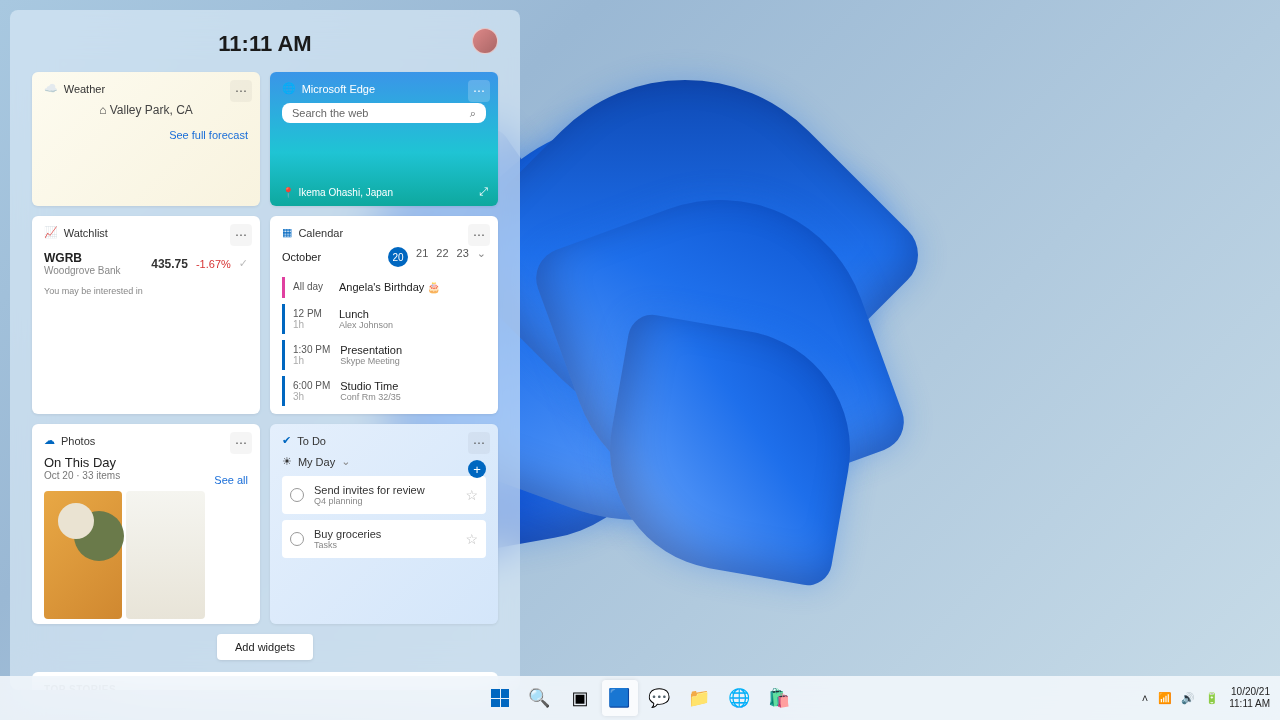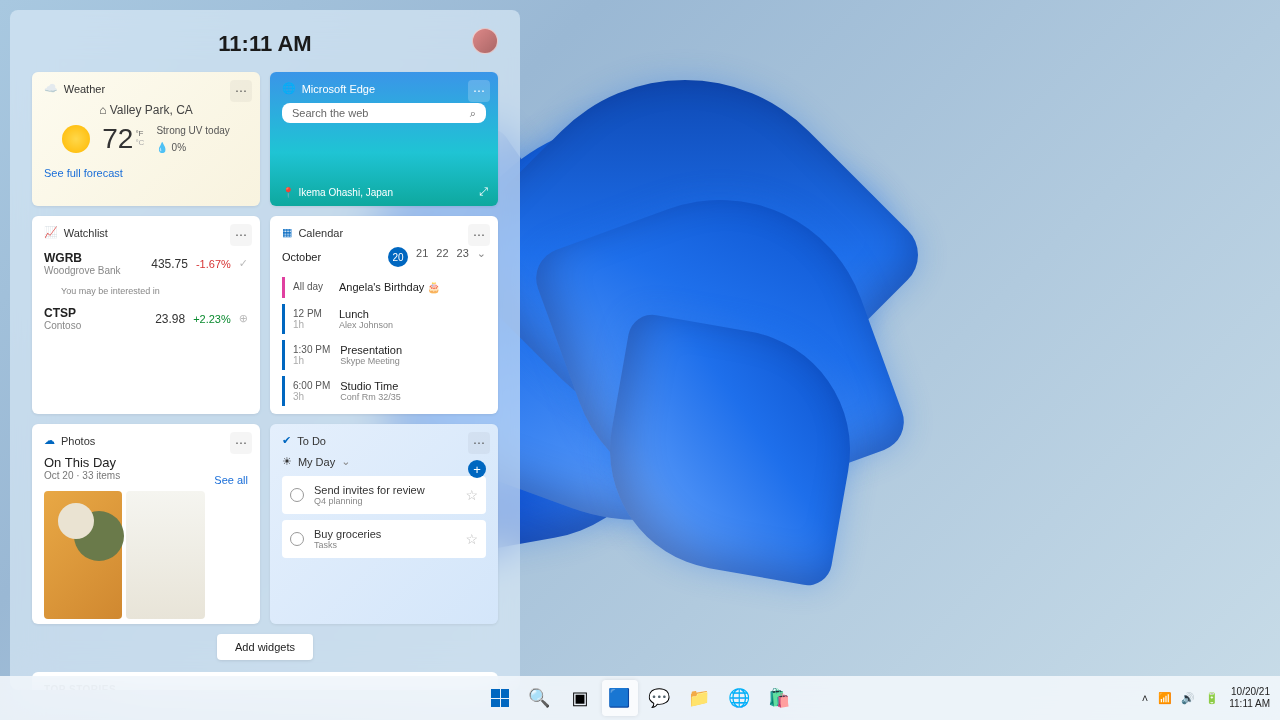--- a/index.html
+++ b/index.html
@@ -21,32 +21,32 @@
 .card{background:#fff;border-radius:6px;padding:10px 12px;box-shadow:0 1px 3px rgba(0,0,0,.08);position:relative;font-size:11px;color:#333}
 .card-head{display:flex;align-items:center;gap:6px;margin-bottom:8px;font-size:11px;color:#333}
 .more{position:absolute;top:8px;right:8px;width:22px;height:22px;border-radius:4px;background:rgba(0,0,0,.04);display:flex;align-items:center;justify-content:center;font-size:12px;color:#555;cursor:pointer}
 .weather-card{background:linear-gradient(135deg,#fdfbef 0%,#f8f3df 100%)}
 .w-loc{text-align:center;font-size:12px;color:#444;margin-bottom:6px}
 .w-body{display:flex;align-items:center;justify-content:center;gap:12px}
 .sun{width:28px;height:28px;border-radius:50%;background:radial-gradient(circle,#ffd84a 0%,#ffb800 100%)}
 .temp{font-size:28px;font-weight:300;display:flex;align-items:center}
 .units{display:flex;flex-direction:column;font-size:8px;line-height:1.1;color:#666;margin-left:2px}
 .w-meta{font-size:10px;color:#555}
-.w-link{color:#1a6ed8;font-size:11px;text-align:left;margin-top:12px;cursor:pointer}
+.w-link{color:#1a6ed8;font-size:11px;text-align:right;margin-top:12px;cursor:pointer}
 .edge-card{background:linear-gradient(180deg,#3a95e8 0%,#1fc4d4 60%,#0ea89e 100%);color:#fff;height:134px}
 .search-pill{background:#fff;border-radius:8px;height:20px;display:flex;align-items:center;padding:0 10px;margin-top:4px;color:#666;font-size:11px;justify-content:space-between}
 .edge-loc{position:absolute;bottom:8px;left:12px;font-size:10px;display:flex;align-items:center;gap:4px}
 .expand-ic{position:absolute;bottom:8px;right:10px;font-size:11px}
 .stock-row{display:flex;align-items:center;justify-content:space-between;padding:4px 0}
 .stock-sym{font-size:12px;font-weight:600;color:#222}
 .stock-co{font-size:10px;color:#888}
-.stock-price{font-size:12px;font-weight:400}
+.stock-price{font-size:12px;font-weight:700}
 .stock-chg{font-size:11px}
 .neg{color:#d63333}.pos{color:#0a8a2f}
-.stock-note{font-size:9px;color:#888;margin:6px 17px}
+.stock-note{font-size:9px;color:#888;margin:6px 0}
 .cal-dates{display:flex;align-items:center;gap:10px;font-size:11px;margin-bottom:10px}
 .cal-month{color:#222}
 .date-pill{display:flex;gap:8px;align-items:flex-start;color:#555}
 .date-cur{background:#0067c0;color:#fff;width:20px;height:20px;border-radius:50%;display:flex;align-items:center;justify-content:center;font-size:10px}
 .evt{display:flex;gap:10px;padding:4px 0;border-left:3px solid #0067c0;padding-left:8px;margin-bottom:6px}
 .evt.pink{border-left-color:#e040a0}
 .evt-time{font-size:10px;color:#555;min-width:36px}
 .evt-title{font-size:11px;color:#222}
 .evt-sub{font-size:9px;color:#888}
 .photos-card{height:200px}
@@ -100,34 +100,20 @@
 
   <div class="grid">
 
     <div class="card weather-card">
       <div class="card-head">
           <span>☁️</span>
           <span>Weather</span>
         </div>
       <div class="more">⋯</div>
       <div class="w-loc"><span>⌂</span> <span>Valley Park, CA</span></div>
-      <div class="w-body">
-        <div class="sun"></div>
-        <div class="temp">
-            <span>72</span>
-            <div class="units">
-              <span>°F</span>
-              <span style="color:#aaa">°C</span>
-            </div>
-          </div>
-        <div class="w-meta">
-          <div>Strong UV today</div>
-          <div style="margin-top:6px"><span>💧</span> <span>0%</span></div>
-        </div>
-      </div>
       <div class="w-link">See full forecast</div>
     </div>
 
     <div class="card edge-card">
       <div class="card-head" style="color:#fff">
           <span>🌐</span>
           <span>Microsoft Edge</span>
         </div>
       <div class="more" style="background:rgba(255,255,255,.2);color:#fff">⋯</div>
       <div class="search-pill">
@@ -152,31 +138,20 @@
             <div class="stock-sym">WGRB</div>
             <div class="stock-co">Woodgrove Bank</div>
           </div>
         <div style="display:flex;gap:8px;align-items:center">
             <span class="stock-price">435.75</span>
             <span class="stock-chg neg">-1.67%</span>
             <span style="color:#bbb">✓</span>
           </div>
       </div>
       <div class="stock-note">You may be interested in</div>
-      <div class="stock-row">
-        <div>
-            <div class="stock-sym">CTSP</div>
-            <div class="stock-co">Contoso</div>
-          </div>
-        <div style="display:flex;gap:8px;align-items:center">
-            <span class="stock-price">23.98</span>
-            <span class="stock-chg pos">+2.23%</span>
-            <span style="color:#bbb">⊕</span>
-          </div>
-      </div>
     </div>
 
     <div class="card" style="height:198px">
       <div class="card-head">
           <span style="color:#0067c0">▦</span>
           <span>Calendar</span>
         </div>
       <div class="more">⋯</div>
       <div class="cal-dates">
         <span class="cal-month">October</span>

